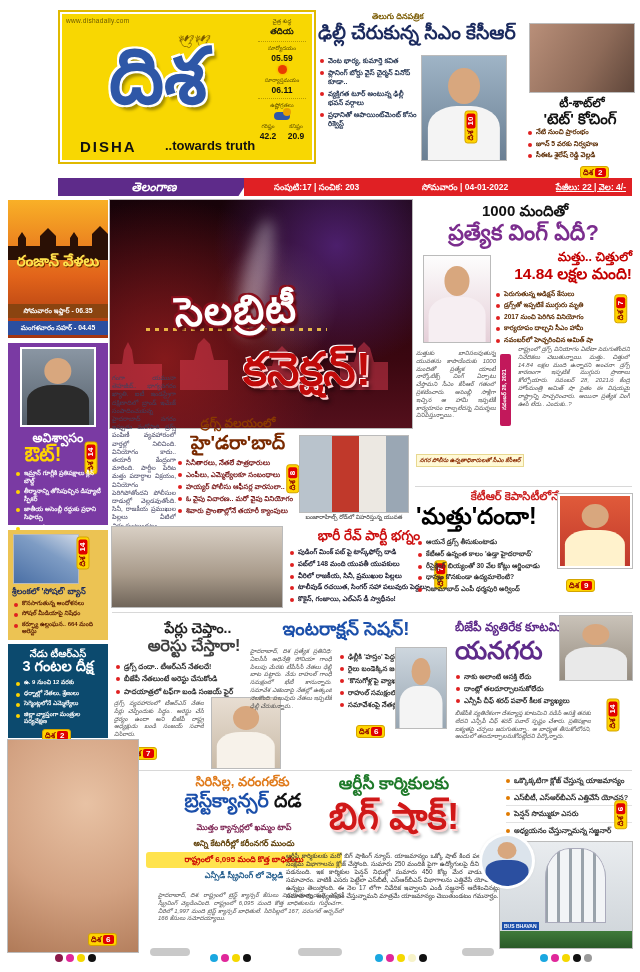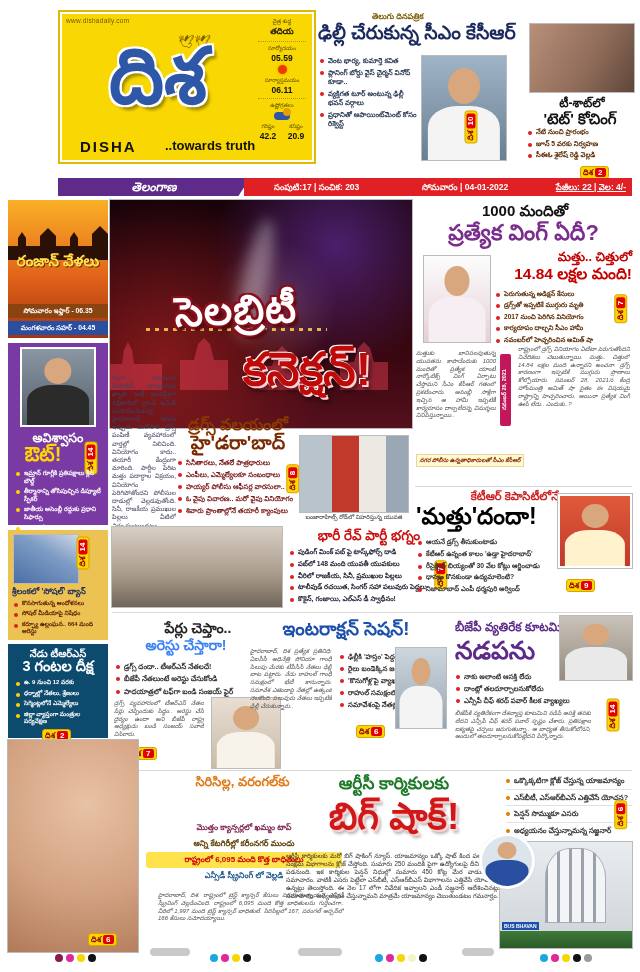--- a/index.html
+++ b/index.html
@@ -189,21 +189,21 @@
     <div class="lights"></div>
     <svg width="302" height="60" viewBox="0 0 302 60">
       <path d="M0 60 L0 34 L12 34 L14 20 L18 12 L22 20 L24 34 L52 34 L52 60 Z M70 60 L70 30 L84 30 L88 14 L94 8 L100 14 L104 30 L118 30 L118 60 Z M150 60 L150 36 L162 36 L166 22 L172 16 L178 22 L182 36 L196 36 L196 60 Z M230 60 L230 32 L244 32 L248 18 L254 12 L260 18 L264 32 L278 32 L278 60 Z" fill="rgba(220,60,80,.5)"></path>
     </svg>
   </div>
   <div id="kick1" class="abs ctr">సెలబ్రిటీ</div>
   <div id="kick2" class="abs ctr">కనెక్షన్!</div>
 
   <div class="abs smallbody jst" style="left:112px;top:374px;width:64px;height:240px;overflow:hidden;">గంగా యమునా తెహజీబ్.. భాగ్యనగరం ఖ్యాతి. ఐటీ ఇండస్ట్రీగా దక్షిణాదిలో బ్రాండ్ ఇమేజ్ సంపాదించుకున్న హైదరాబాద్ నగరం ఇప్పుడు మరోసారి డ్రగ్స్ పంపిణీ వ్యవహారంలో వార్తల్లో నిలిచింది. వినియోగం కాదు.. తయారీ కేంద్రంగా మారింది. పార్టీల పేరిట మత్తు పదార్థాల విక్రయం, వినియోగం పెరిగిపోతోందని పోలీసుల దాడుల్లో వెల్లడవుతోంది. సినీ, రాజకీయ ప్రముఖుల పిల్లలు వీటిలో చిక్కుకుంటుండటం కలకలం రేపుతోంది. వీకెండ్ పార్టీల ముసుగులో శివారు ఫామ్‌హౌస్‌లు అడ్డాలుగా మారుతున్నాయంటున్న నిఘా వర్గాలు..</div>
 
-  <div class="abs ctr b" style="left:178px;top:416px;width:120px;font-size:16px;color:#8a3a00;">డ్రగ్స్ వలయంలో</div>
+  <div class="abs ctr b" style="left:178px;top:416px;width:120px;font-size:12px;color:#8a3a00;">డ్రగ్స్ వలయంలో</div>
   <div class="abs ctr b" style="left:174px;top:432px;width:128px;font-size:19px;color:#7a2a00;">హై'డరా'బాద్</div>
   <ul class="bul abs" style="left:178px;top:458px;width:116px;font-size:7px;line-height:9px;color:#7a1a1a;">
     <li>సినీతారలు, నేతలే పాత్రధారులు</li>
     <li>ఎంపీలు, ఎమ్మెల్యేలకూ సంబంధాలు</li>
     <li>హయ్యర్ పోలీసు ఆఫీసర్ల వారసులా..</li>
     <li>ఓ వైపు విచారణ.. మరో వైపు వినియోగం</li>
     <li>శివారు ప్రాంతాల్లోనే తయారీ క్యాంపులు</li>
   </ul>
   <div class="abs vrot" style="left:276px;top:470px;">
     <span class="badge">
@@ -327,21 +327,21 @@
       <span class="badge">
           <span>దిశ</span>
           <span class="num">2</span>
         </span>
     </div>
   </div>
 
   <div class="abs divider" style="left:112px;top:612px;width:520px;"></div>
 
   <div class="abs ctr b" style="left:112px;top:620px;width:172px;font-size:14px;color:#222;">పేర్లు చెప్తాం..</div>
-  <div class="abs ctr b" style="left:100px;top:637px;width:172px;font-size:14px;color:#3b82f6;">అరెస్టు చేస్తారా!</div>
+  <div class="abs ctr b" style="left:108px;top:637px;width:172px;font-size:16px;color:#404040;">అరెస్టు చేస్తారా!</div>
   <ul class="bul abs" style="left:116px;top:662px;width:164px;font-size:7.2px;line-height:9.4px;color:#333;">
     <li>డ్రగ్స్ దందా.. టీఆర్ఎస్ నేతలదే!</li>
     <li>బీజేపీ నేతలుంటే అరెస్టు చేసుకోండి</li>
     <li>పాదయాత్రలో టఫ్‌గా బండి సంజయ్ ఫైర్</li>
   </ul>
   <div class="abs tinyitalic jst" style="left:114px;top:700px;width:90px;height:66px;overflow:hidden;">డ్రగ్స్ వ్యవహారంలో టీఆర్ఎస్ నేతల పేర్లు చెప్పేందుకు సిద్ధం.. అరెస్టు చేసే ధైర్యం ఉందా అని బీజేపీ రాష్ట్ర అధ్యక్షుడు బండి సంజయ్ సవాల్ విసిరారు.</div>
   <div class="abs ph face" style="left:212px;top:698px;width:68px;height:70px;--torso:#f7f2ea;background:linear-gradient(#e8ded2,#c9bba8);"></div>
   <div class="abs" style="left:128px;top:742px;">
     <span class="badge">
         <span>దిశ</span>
@@ -360,39 +360,42 @@
   </ul>
   <div class="abs ph face" style="left:396px;top:648px;width:50px;height:80px;--torso:#f4f4f4;background:linear-gradient(#cdd6de,#98a6b2);"></div>
   <div class="abs" style="left:356px;top:720px;">
     <span class="badge">
         <span>దిశ</span>
         <span class="num">6</span>
       </span>
   </div>
 
   <div class="abs b" style="left:455px;top:620px;width:110px;font-size:12px;color:#5e2b8a;">బీజేపీ వ్యతిరేక కూటమి</div>
-  <div class="abs b" style="left:455px;top:636px;width:110px;font-size:25px;color:#5e2b8a;">నడపను</div>
+  <div class="abs b" style="left:455px;top:636px;width:110px;font-size:25px;color:#5e2b8a;">యనగరు</div>
   <div class="abs ph face" style="left:560px;top:616px;width:72px;height:64px;--torso:#e9e9e9;background:linear-gradient(#c9c2b8,#958c80);"></div>
   <ul class="bul abs" style="left:456px;top:672px;width:120px;font-size:7px;line-height:9px;color:#333;">
     <li>నాకు అలాంటి ఆసక్తి లేదు</li>
     <li>దాంట్లో తలదూర్చాలనుకోలేదు</li>
     <li>ఎన్సీపీ చీఫ్ శరద్ పవార్ కీలక వ్యాఖ్యలు</li>
   </ul>
   <div class="abs tinyitalic jst" style="left:455px;top:710px;width:136px;height:58px;overflow:hidden;">బీజేపీకి వ్యతిరేకంగా దేశవ్యాప్త కూటమిని నడిపే ఆసక్తి తనకు లేదని ఎన్సీపీ చీఫ్ శరద్ పవార్ స్పష్టం చేశారు. ప్రతిపక్షాల ఐక్యతపై చర్చలు జరుగుతున్నా.. ఆ బాధ్యత తీసుకోబోనని, అందులో తలదూర్చాలనుకోవట్లేదని పేర్కొన్నారు.</div>
   <div class="abs vrot" style="left:594px;top:706px;">
     <span class="badge">
         <span>దిశ</span>
         <span class="num">14</span>
       </span>
   </div>
 
   <div class="abs divider" style="left:8px;top:770px;width:624px;"></div>
 
   <div class="abs ph" style="left:8px;top:740px;width:130px;height:212px;background:radial-gradient(circle at 60% 30%,#e8c2a4,#d2a181 55%,#b07a58);"></div>
   <div class="abs ctr b" style="left:140px;top:774px;width:205px;font-size:13px;color:#e07a1a;">సిరిసిల్ల, వరంగల్‌కు</div>
+  <div class="abs ctr b" style="left:138px;top:790px;width:210px;font-size:19px;">
+    <span class="hl-blue">బ్రెస్ట్‌క్యాన్సర్</span><span style="color:#111;"> దడ</span>
+  </div>
   <div class="abs ctr b" style="left:146px;top:820px;width:196px;font-size:8px;line-height:16px;">
     <div style="color:#7a1f4f;">మొత్తం క్యాన్సర్లలో ఖమ్మం టాప్</div>
     <div style="color:#5a3a00;">అన్ని కేటగిరీల్లో కరీంనగర్ ముందు</div>
     <div style="color:#cc0000;background:#ffe34d;border-radius:3px;">రాష్ట్రంలో 6,095 మంది కొత్త బాధితులు</div>
     <div style="color:#1f5a8a;">ఎన్సీడీ స్క్రీనింగ్ లో వెల్లడి</div>
   </div>
   <div class="abs tinyitalic jst" style="left:158px;top:892px;width:186px;height:56px;overflow:hidden;">హైదరాబాద్, దిశ: రాష్ట్రంలో బ్రెస్ట్ క్యాన్సర్ కేసులు పెరుగుతున్నాయని ఎన్సీడీ స్క్రీనింగ్ వెల్లడించింది. రాష్ట్రంలో 6,095 మంది కొత్త బాధితులను గుర్తించగా.. వీరిలో 1,997 మంది బ్రెస్ట్ క్యాన్సర్ బాధితులే. సిరిసిల్లలో 167, వరంగల్ అర్బన్‌లో 166 కేసులు నమోదయ్యాయి.</div>
   <div class="abs" style="left:88px;top:928px;">
     <span class="badge">
         <span>దిశ</span>

